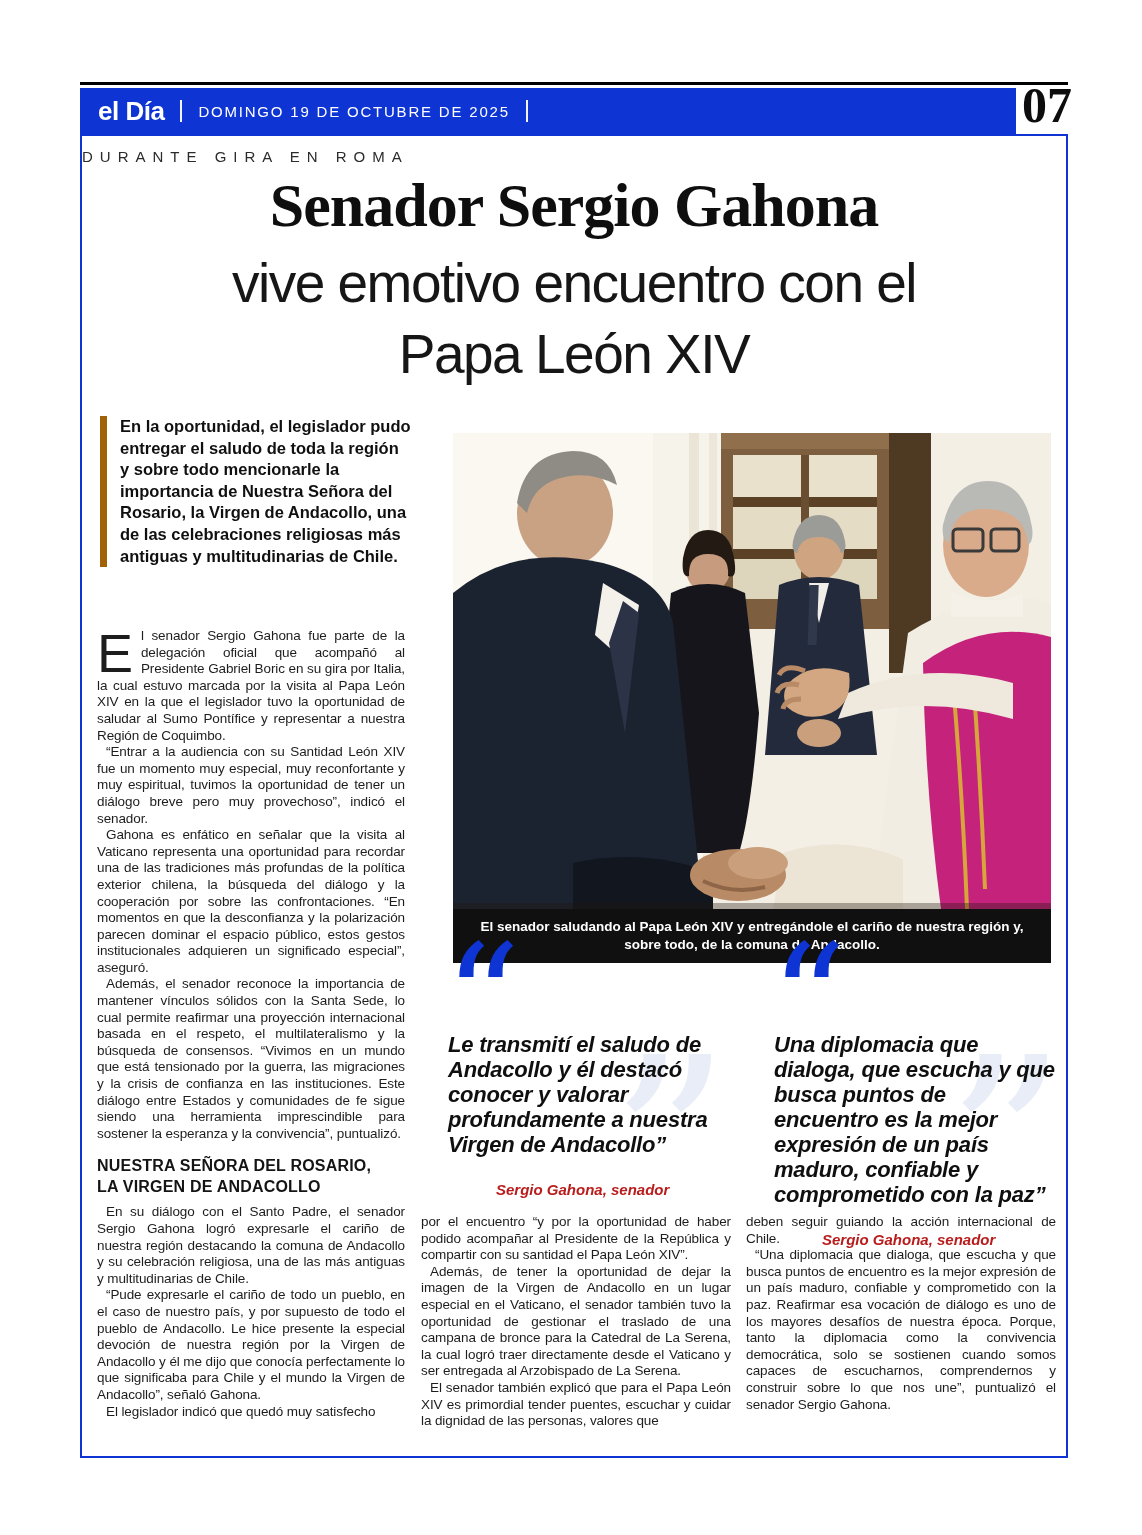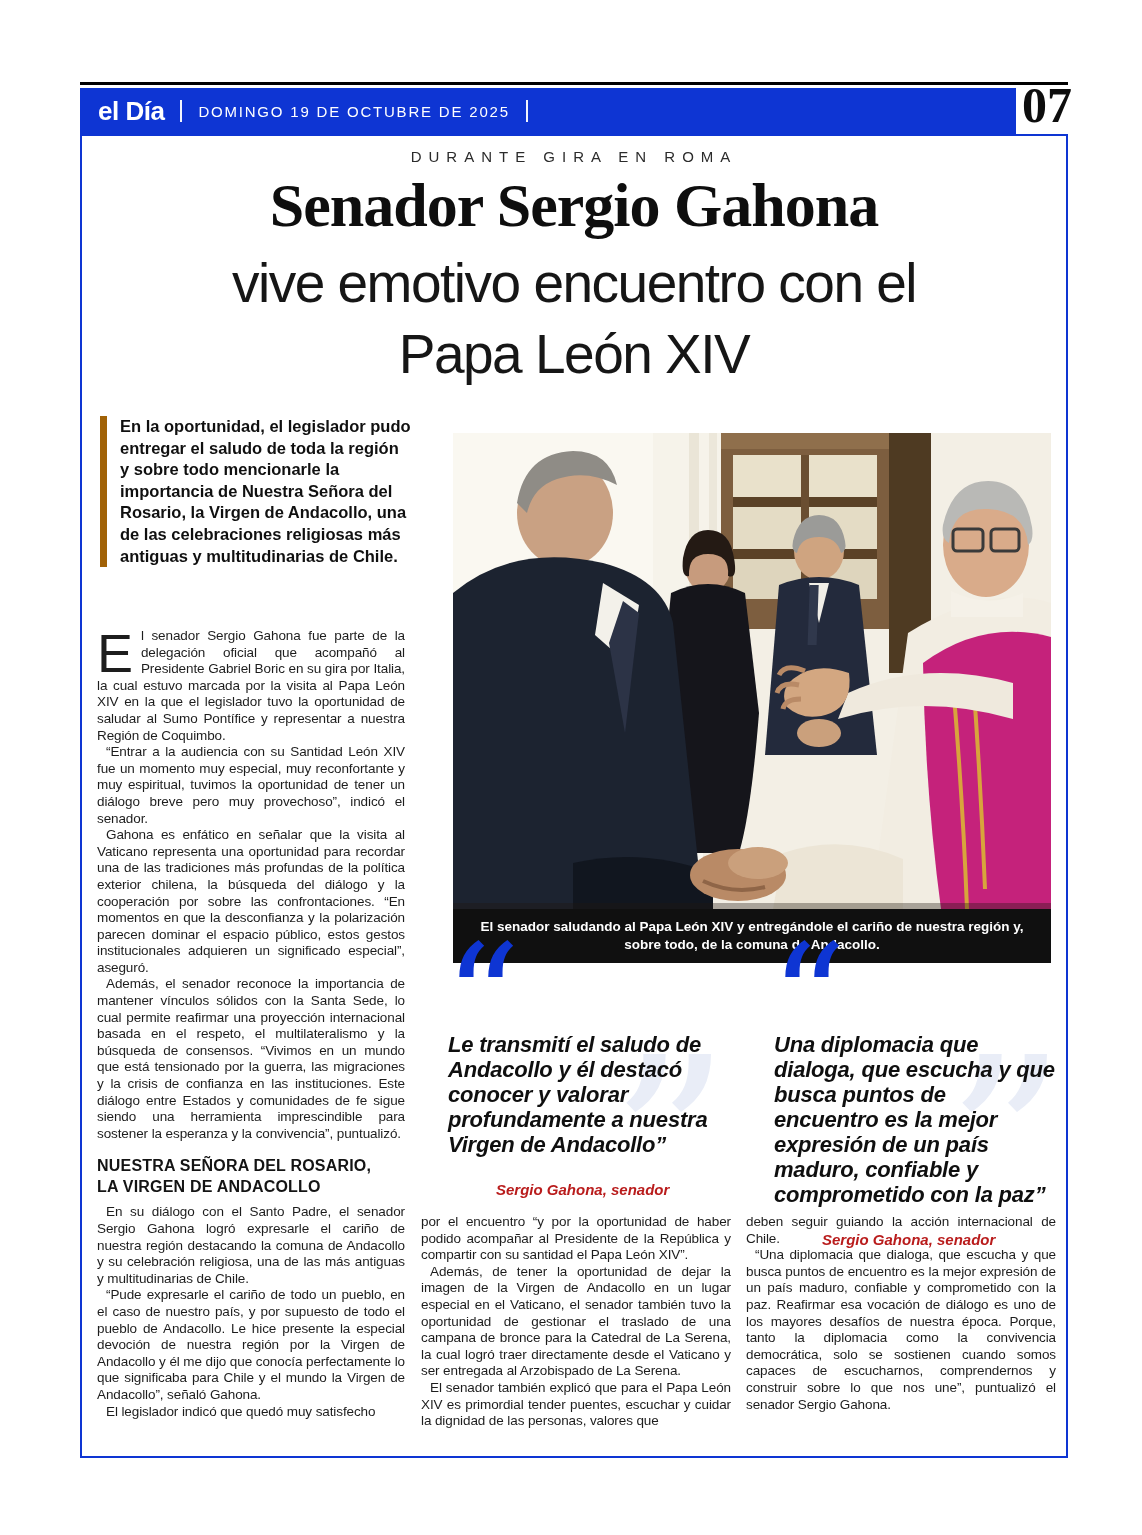--- a/index.html
+++ b/index.html
@@ -19,21 +19,21 @@
   .pagenum{
     position:absolute;left:1022px;top:76px;font-family:"Liberation Serif",serif;
     font-weight:700;font-size:50px;color:#0d0d0d;
   }
   
   .frame{
     position:absolute;left:80px;top:134px;width:984px;height:1320px;
     border:2px solid #0e35d3;background:#fff;
   }
   .kicker{
-    position:absolute;left:0;top:12px;width:100%;text-align:center;
+    position:absolute;left:0;top:12px;width:100%;
     font-size:15px;letter-spacing:7px;color:#2b2b2b;
   }
   .hl-serif{
     position:absolute;left:0;top:34px;width:100%;text-align:center;margin:0;
     font-family:"Liberation Serif",serif;font-weight:700;font-size:62px;
     letter-spacing:-1px;color:#0e0e0e;
   }
   .hl-light{
     position:absolute;left:0;top:112px;width:100%;text-align:center;
     font-size:55px;font-weight:400;line-height:71px;letter-spacing:-1.5px;color:#161616;

